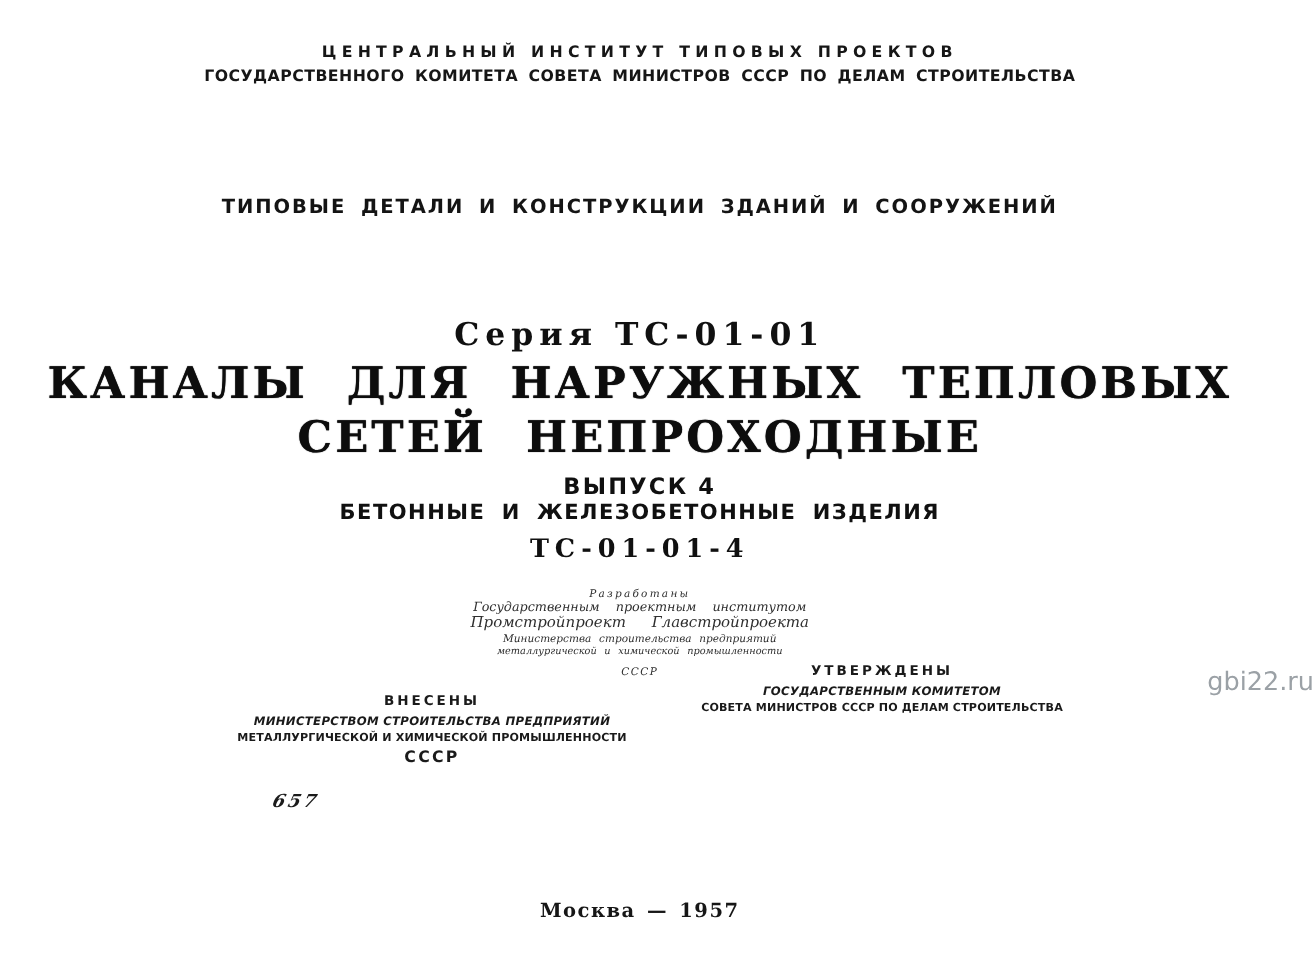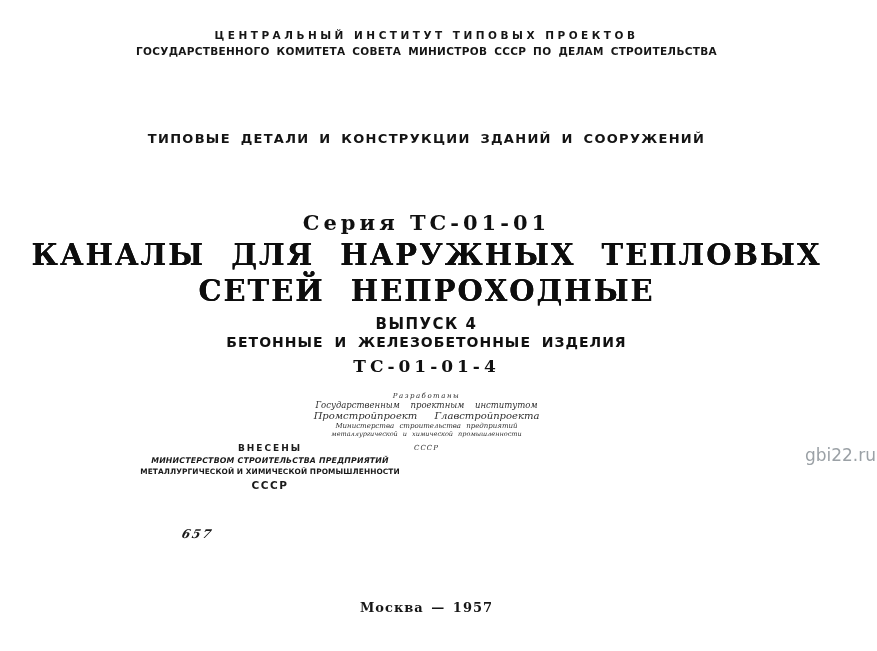--- a/index.html
+++ b/index.html
@@ -41,21 +41,21 @@
   .dev2   { top:410px; font-size:10px;  word-spacing:14px; }
   .dev3   { top:422px; font-size:7px;   word-spacing:3px; }
   .dev4   { top:430px; font-size:6.5px; word-spacing:3px; }
   .dev5   { top:444px; font-size:7px;   letter-spacing:1px; }
 
   .col {
     position:absolute; top:443px; text-align:center;
     font-family:"DejaVu Sans","Liberation Sans",sans-serif;
     font-weight:bold; color:#1a1a1a;
   }
-  .col-left  { left:140px; width:260px; }
+  .col-left  { left:158px; width:260px;margin-top:20px; }
   .col-right { left:460px; width:256px; }
   .col-h  { font-size:9px;  letter-spacing:2px; margin-bottom:3px; }
   .col-l  { font-size:7.8px; letter-spacing:0.2px; margin-bottom:2px;font-style:italic; }
   .col-l2 { font-size:7.4px; letter-spacing:0.1px; margin-bottom:2px; }
   .col-cccp { font-size:10.5px; letter-spacing:1.5px; margin-top:3px; }
 
   .handnum {
     position:absolute; left:182px; top:527px;
     font-style:italic; font-weight:bold; font-size:12px;
     letter-spacing:2px; transform:skewX(-14deg);
@@ -95,20 +95,25 @@
   <div class="cline script dev4">металлургической и химической промышленности</div>
   <div class="cline script dev5">СССР</div>
 
   <div class="col col-left">
     <div class="col-h">ВНЕСЕНЫ</div>
     <div class="col-l">МИНИСТЕРСТВОМ СТРОИТЕЛЬСТВА ПРЕДПРИЯТИЙ</div>
     <div class="col-l2">МЕТАЛЛУРГИЧЕСКОЙ И ХИМИЧЕСКОЙ ПРОМЫШЛЕННОСТИ</div>
     <div class="col-cccp">СССР</div>
   </div>
 
+  <div class="col col-right">
+    <div class="col-h">УТВЕРЖДЕНЫ</div>
+    <div class="col-l">ГОСУДАРСТВЕННЫМ КОМИТЕТОМ</div>
+    <div class="col-l2">СОВЕТА МИНИСТРОВ СССР ПО ДЕЛАМ СТРОИТЕЛЬСТВА</div>
+  </div>
 
   <div class="handnum">657</div>
 
   <div class="cline footer">Москва — 1957</div>
 
   <div class="watermark">gbi22.ru</div>
 
 </div>
 
 </body></html>

